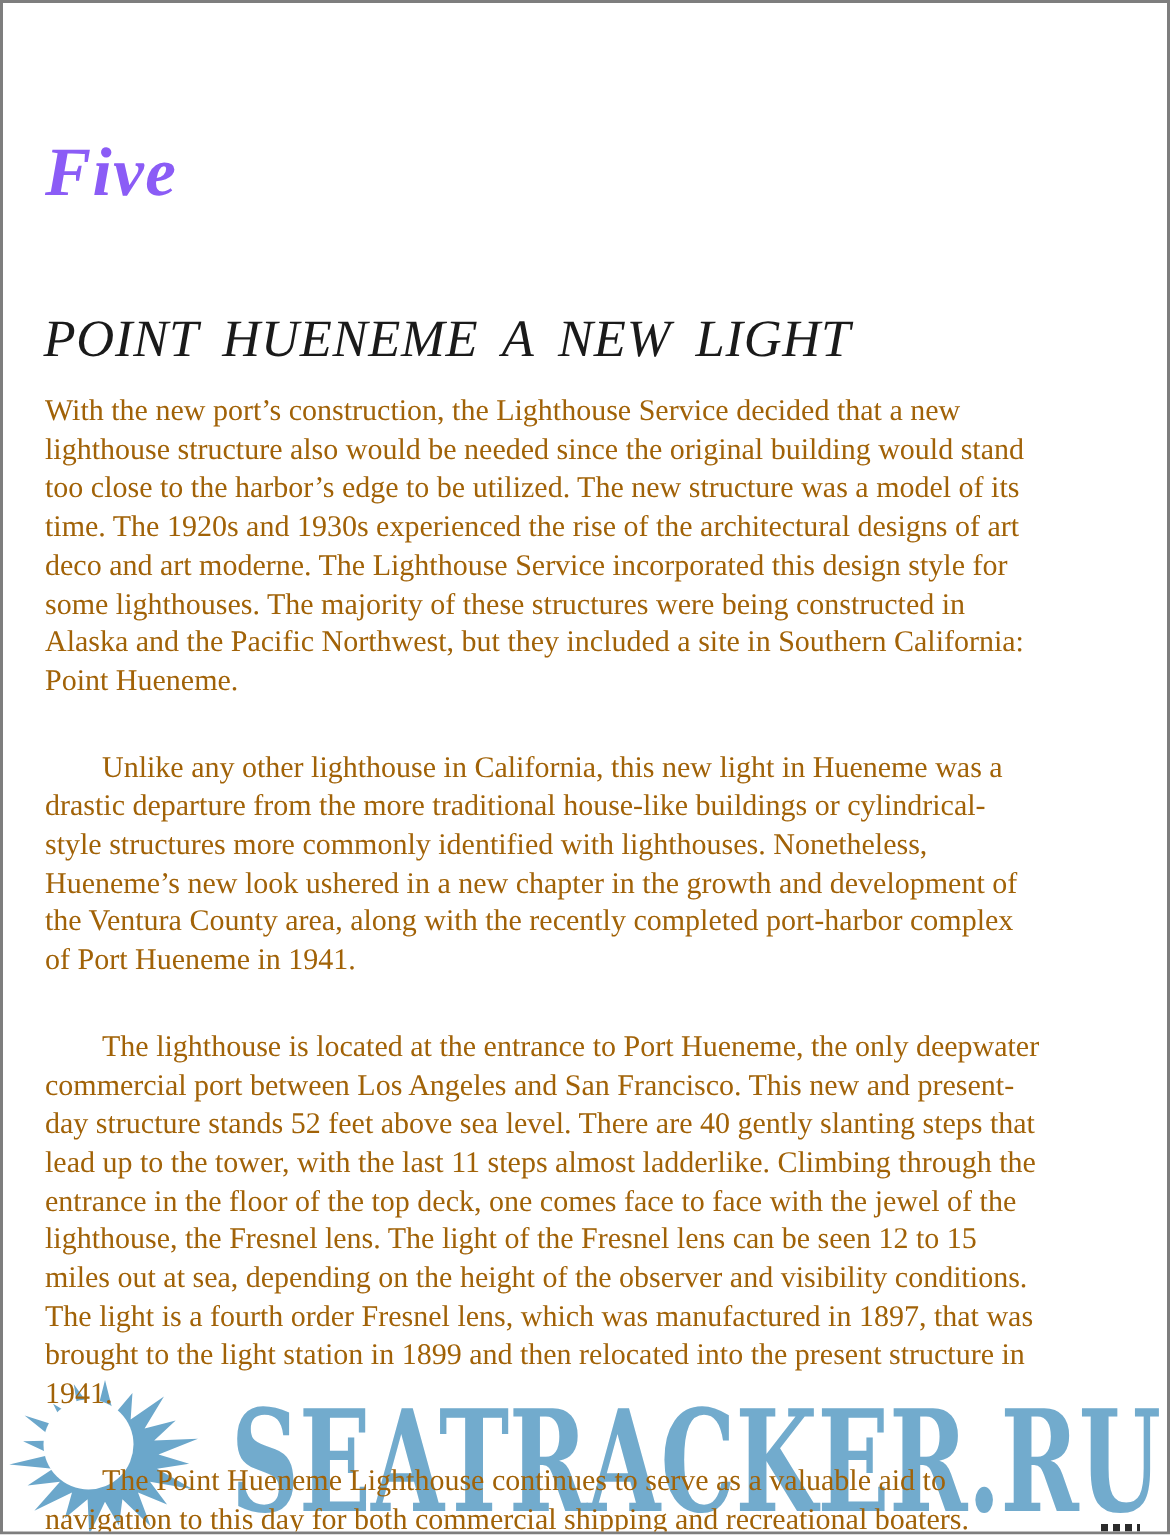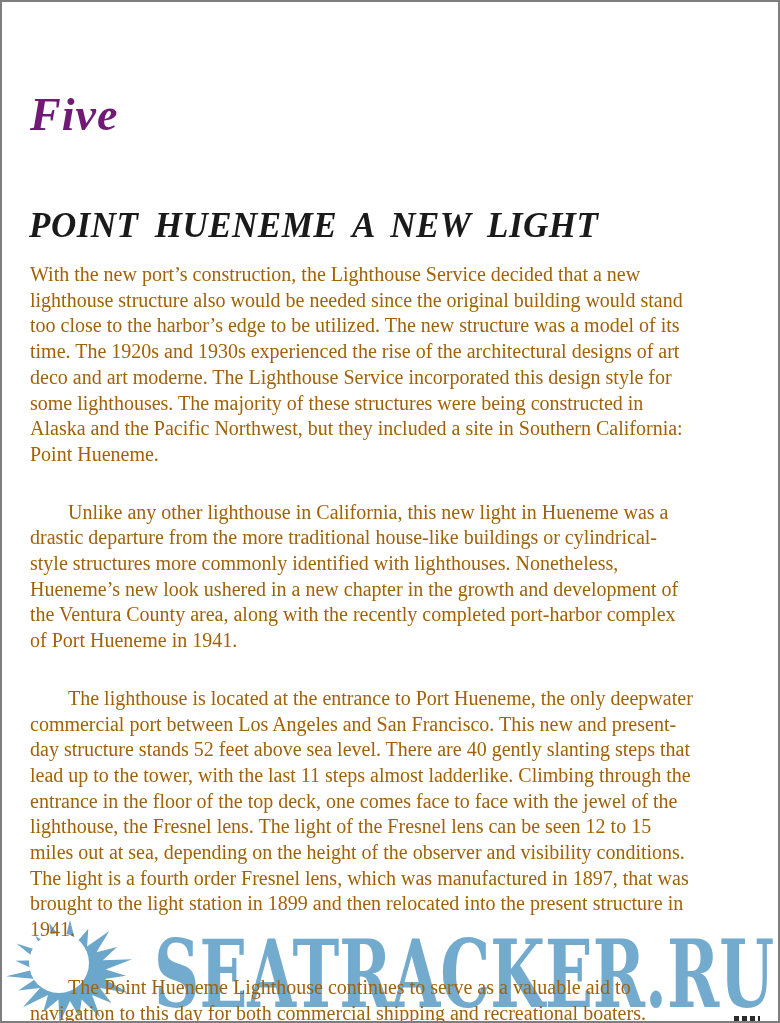--- a/index.html
+++ b/index.html
@@ -9,26 +9,26 @@
     border:2px solid #7e7e7e; overflow:hidden;
     font-family:"Liberation Serif","DejaVu Serif",serif;
   }
   .watermark { position:absolute; left:0; top:0; z-index:0; }
   .wm-text {
     font-family:"DejaVu Serif","Liberation Serif",serif;
     font-weight:bold; font-size:94px; opacity:0.95;
   }
   .chapter-number {
     position:absolute; left:28px; top:86px; margin:0; z-index:1;
-    font-style:italic; font-weight:bold; font-size:46px; color:#701a75;
+    font-style:italic; font-weight:bold; font-size:46px; color:#8b5cf6;
     letter-spacing:1px;
   }
   .chapter-title {
     position:absolute; left:27px; top:204px; margin:0; z-index:1;
-    font-style:italic; font-weight:bold; font-size:35px; color:#1a1a1a;
+    font-style:italic; font-weight:normal; font-size:35px; color:#1a1a1a;
     letter-spacing:0.5px; word-spacing:7px; white-space:nowrap;text-align:center;
   }
   .body-text {
     position:absolute; left:28px; top:260px; width:748px; z-index:1;
     color:#a16207;
   }
   .body-text p {
     margin:0; font-size:20px; line-height:25.7px;
     white-space:pre-line; text-indent:38px;
   }

